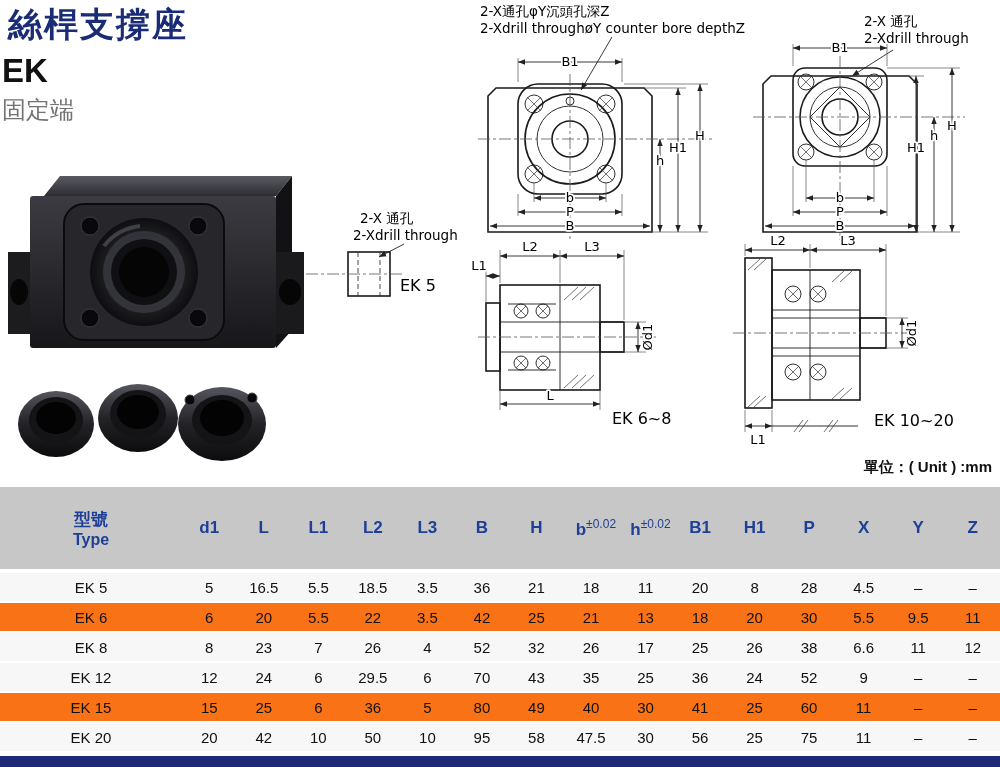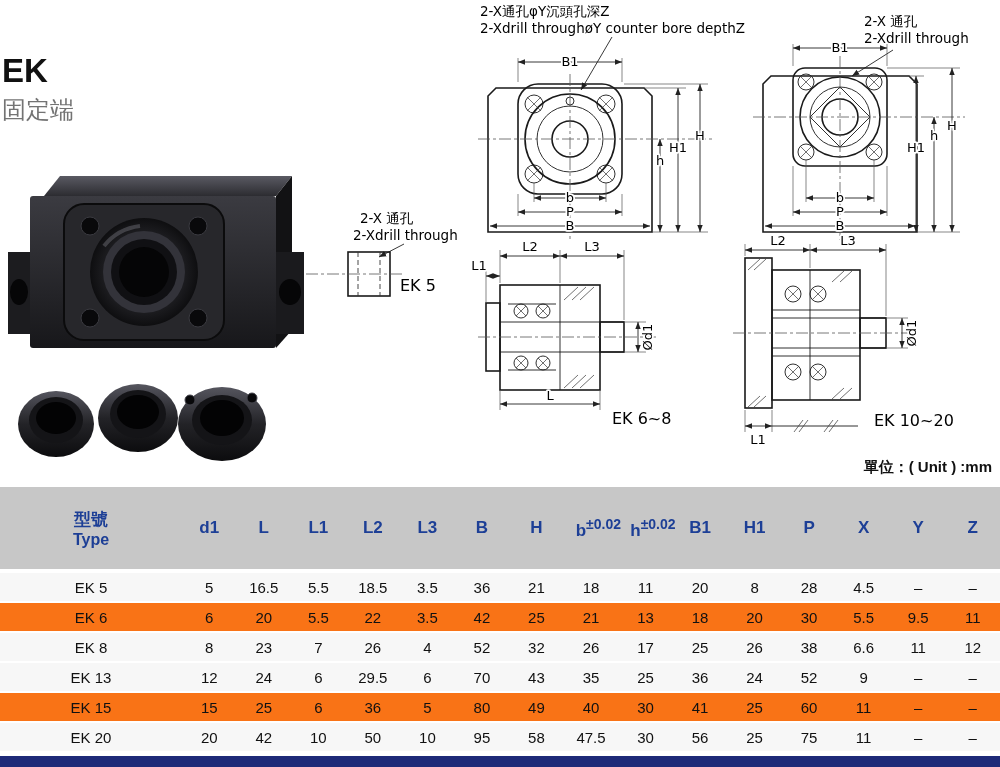--- a/index.html
+++ b/index.html
@@ -25,28 +25,29 @@
   .captext{font-size:16px;font-family:"DejaVu Sans",sans-serif;fill:#000;}
   
   table.spec{position:absolute;top:487px;left:0;width:1000px;border-collapse:collapse;table-layout:fixed;z-index:2;}
   table.spec th{background:#c7c7c7;color:#1d3f96;font-size:17px;font-weight:bold;height:58px;
                 border-bottom:4px solid #fff;vertical-align:middle;padding:12px;}
   table.spec th:first-child{width:158px;}
   table.spec td{height:28px;font-size:15px;color:#111;text-align:center;border-bottom:2px solid #fff;padding:0;}
   tr.row-norm td{background:#f7f7f7;}
   tr.row-alt td{background:#f97316;}
   .h-sub{font-size:16px;font-weight:bold;}
-  sup.h-tol{font-size:14px;font-weight:bold;}
+  sup.h-tol{font-size:12px;font-weight:normal;}
   .bottom-bar{position:absolute;left:0;bottom:0;width:1000px;height:11px;background:#1e2a78;z-index:4;}
 </style>
 </head>
 <body>
 
 <div class="page">
 
+  <div class="title-cjk">絲桿支撐座</div>
   <div class="series">EK</div>
   <div class="subtitle">固定端</div>
   <div class="unit-note">單位：( Unit ) :mm</div>
 
   <svg class="drawings" width="1000" height="487" viewBox="0 0 1000 487">
     <defs>
       <marker id="ah" viewBox="0 0 10 10" refX="9" refY="5" markerWidth="9" markerHeight="9" orient="auto-start-reverse">
         <path d="M0,1.5 L9,5 L0,8.5 z" fill="#222"></path>
       </marker>
       <linearGradient id="gFront" x1="0" y1="0" x2="0" y2="1">
@@ -414,21 +415,21 @@
           <td>26</td>
           <td>17</td>
           <td>25</td>
           <td>26</td>
           <td>38</td>
           <td>6.6</td>
           <td>11</td>
           <td>12</td>
         </tr>
         <tr class="row-norm">
-          <td>EK 13</td>
+          <td>EK 12</td>
           <td>12</td>
           <td>24</td>
           <td>6</td>
           <td>29.5</td>
           <td>6</td>
           <td>70</td>
           <td>43</td>
           <td>35</td>
           <td>25</td>
           <td>36</td>

